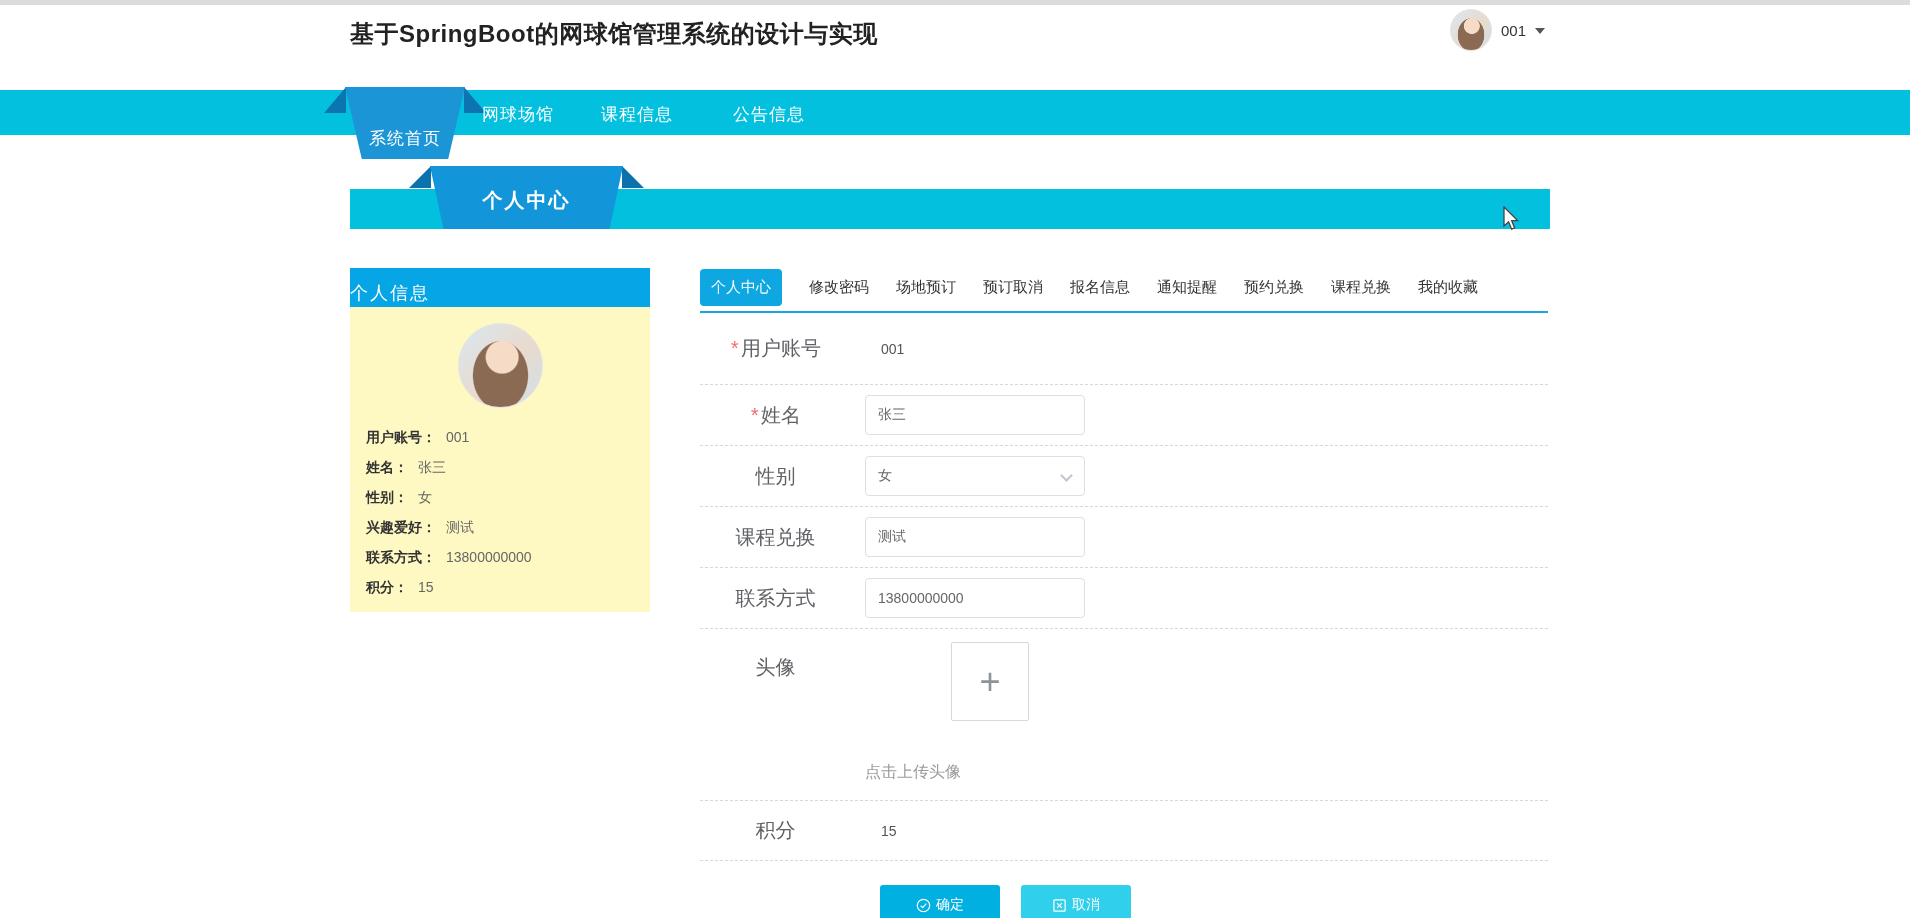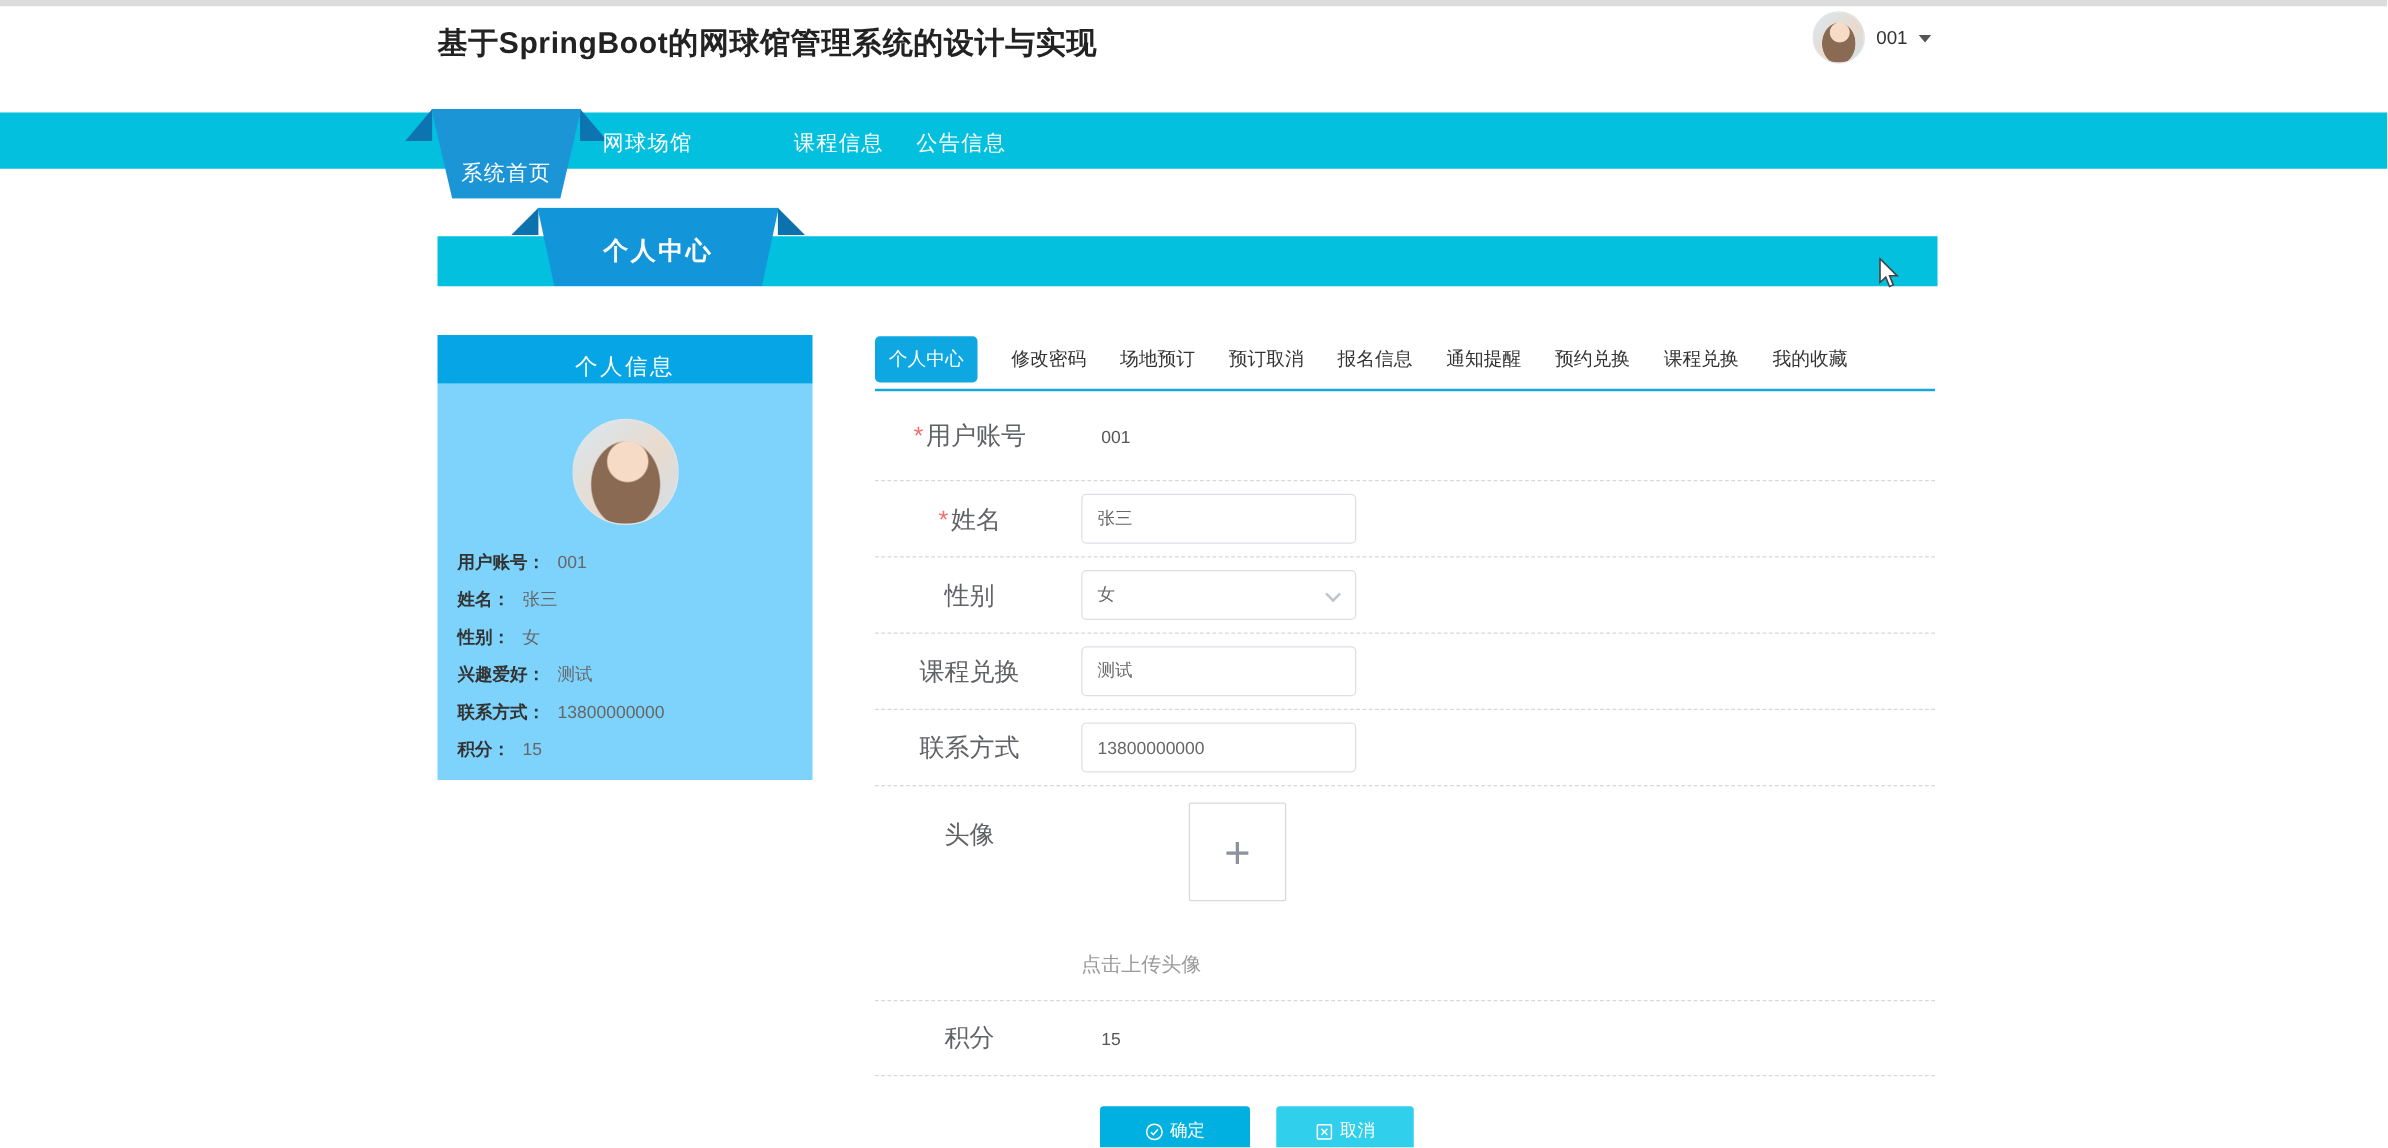--- a/index.html
+++ b/index.html
@@ -24,36 +24,36 @@
 
   
   .navbar { position:absolute; top:90px; left:0; width:1910px; height:45px; background:#03c0de; }
   .nav-ribbon { position:absolute; left:345px; top:-27px; width:120px; height:72px; cursor:pointer;margin-top:24px; }
   .fold { position:absolute; top:0; width:22px; height:26px; background:#0d74b2; }
   .fold-l { left:-21px; clip-path:polygon(100% 0,100% 100%,0 100%); }
   .fold-r { right:-21px; clip-path:polygon(0 0,0 100%,100% 100%); }
   .rb-body { position:absolute; inset:0; background:#1c95d6; clip-path:polygon(0 0,100% 0,86% 100%,14% 100%);
              color:#fff; font-size:17px; letter-spacing:1px; text-align:center; padding-top:40px; }
   .nav-item { position:absolute; top:13px; color:#fff; font-size:17px; letter-spacing:1px; cursor:pointer; }
-  .nav-item-2 { left:482px; } .nav-item-3 { left:635px;text-align:right; } .nav-item-4 { left:733px; }
+  .nav-item-2 { left:482px; } .nav-item-3 { left:601px;text-align:right; } .nav-item-4 { left:733px; }
 
   
   .banner { position:absolute; left:350px; top:189px; width:1200px; height:40px; background:#03c0de; }
   .banner-ribbon { position:absolute; left:80px; top:-23px; width:193px; height:63px; }
   .banner-ribbon .fold { height:22px; background:#0c72ae; }
   .banner-ribbon .rb-body { clip-path:polygon(0 0,100% 0,93% 100%,7% 100%); background:#1295d9;
              font-size:20px; font-weight:bold; letter-spacing:2px; padding-top:21px; }
 
   
   .cursor { position:absolute; left:1502px; top:206px; z-index:99; pointer-events:none; }
 
   
   .side-panel { position:absolute; left:350px; top:268px; width:300px; }
-  .side-head { height:39px; background:#06a5e5; color:#fff; font-size:18px; letter-spacing:2px; text-align:center; line-height:50px; }
-  .side-body { background:#7dd3fc; padding:28px 0 10px; }
+  .side-head { height:39px; background:#06a5e5; color:#fff; font-size:18px; letter-spacing:2px; text-align:left; line-height:50px; }
+  .side-body { background:#fef9c3; padding:16px 0 10px; }
   .avatar-lg { width:85px; height:85px; margin:0 auto 14px; display:block; }
   .side-row { padding:0 10px 0 16px; line-height:30px; font-size:14px; white-space:nowrap; }
   .side-label { font-weight:bold; color:#333; }
   .side-value { color:#666; margin-left:10px; }
 
   
   .content { position:absolute; left:700px; top:270px; width:848px; }
   .tabs { display:flex; align-items:center; gap:27px; height:35px; }
   .tab { font-size:15px; color:#333; cursor:pointer; white-space:nowrap; }
   .tab.active { background:#0ea7e2; color:#fff; padding:9px 11px; border-radius:4px; }

